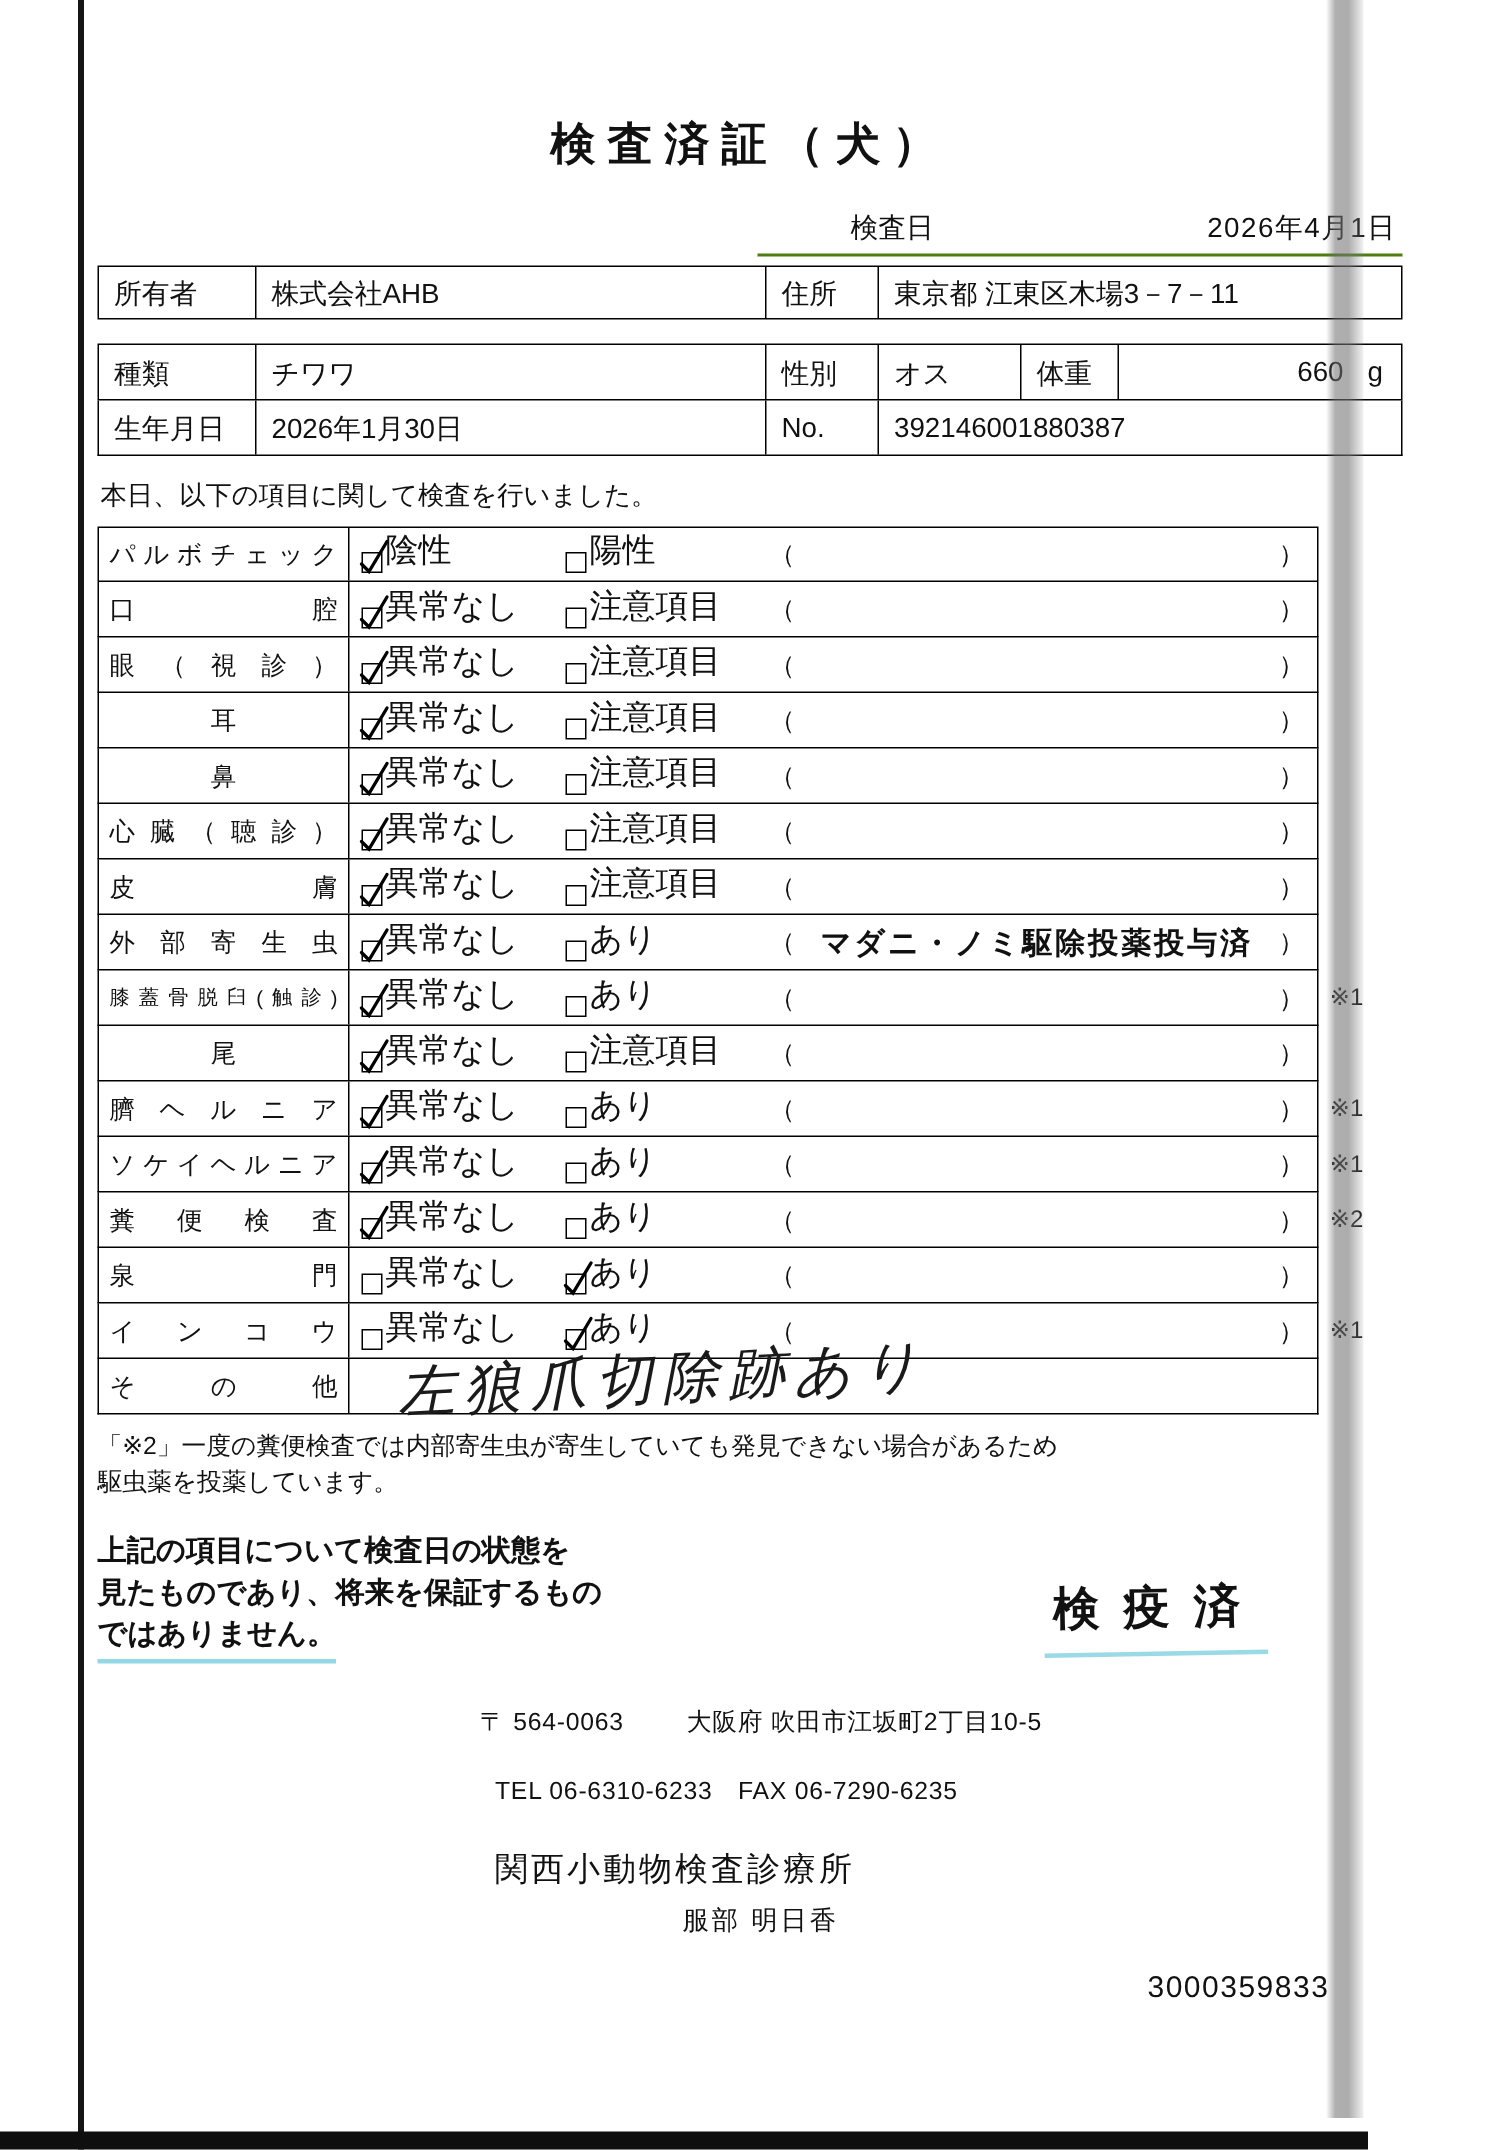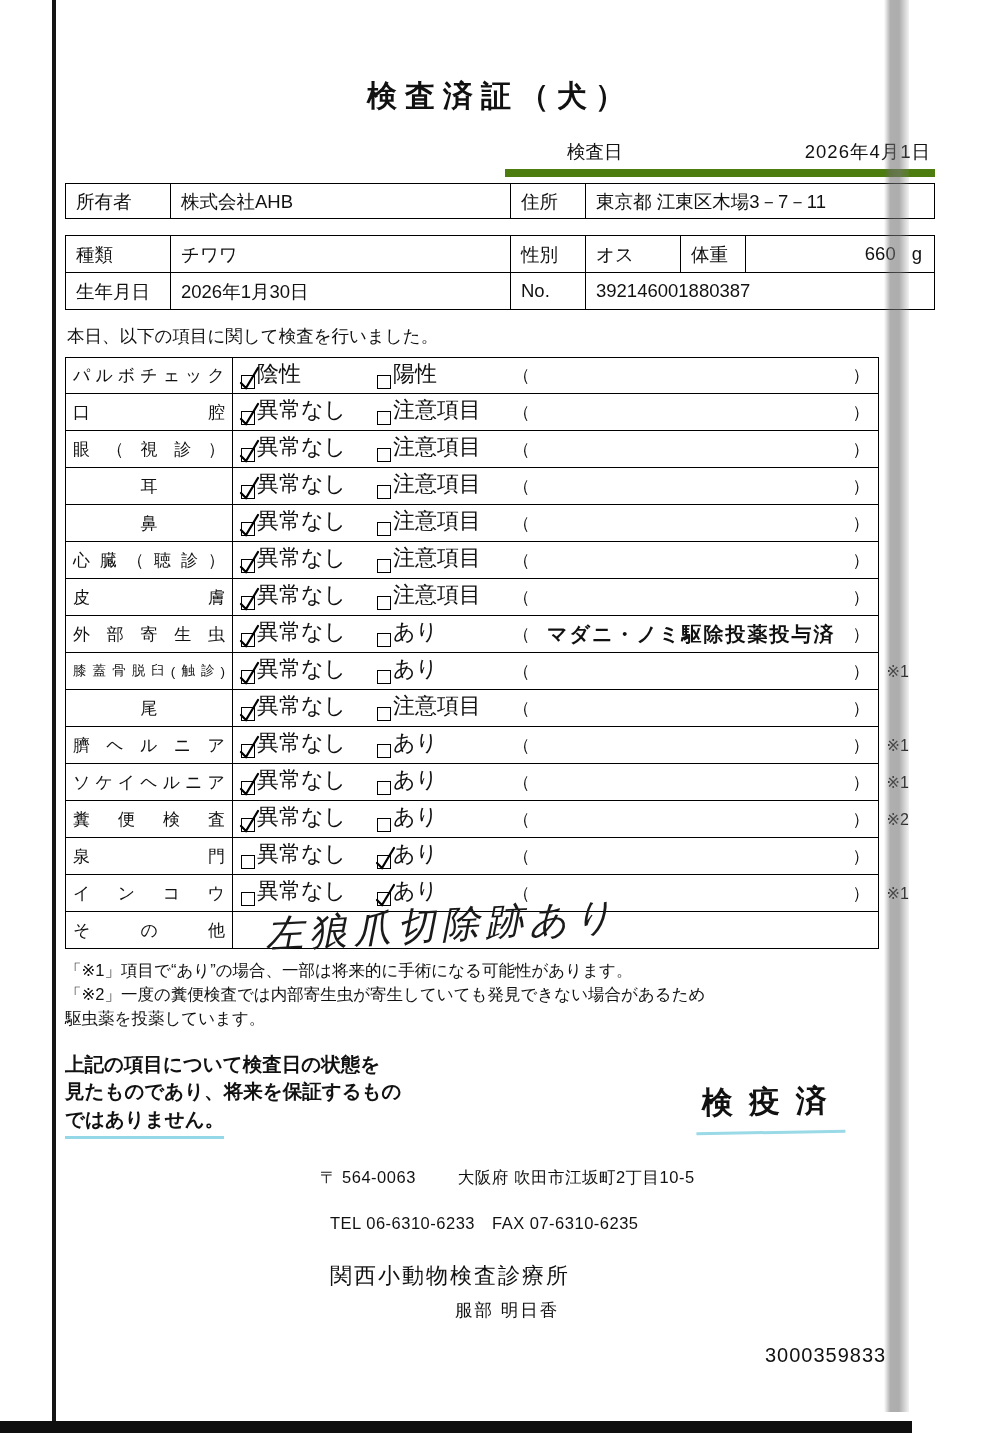--- a/index.html
+++ b/index.html
@@ -8,21 +8,21 @@
     font-family:"Liberation Sans","DejaVu Sans",sans-serif;
     color:#111;position:relative;overflow:hidden;
   }
   .page{position:absolute;inset:0;}
   .doc{position:absolute;left:65px;top:0;width:870px;}
 
   .title{margin:76px 0 0 0;text-align:center;font-size:30px;font-weight:600;letter-spacing:8px;}
 
   .date-row{
     margin-left:440px;width:430px;box-sizing:border-box;margin-top:22px;
-    border-bottom:8px solid #4d7c0f;display:flex;justify-content:space-between;
+    border-bottom:2px solid #4d7c0f;display:flex;justify-content:space-between;
     align-items:flex-end;padding:0 4px 5px 62px;font-size:18.5px;
   }
   .date-value{letter-spacing:1px;}
 
   .t-owner{
     display:grid;grid-template-columns:105px 340px 75px 1fr;
     border:1.6px solid #000;height:34px;margin-top:6px;font-size:18.5px;
   }
   .t-owner .cell,.t-pet .cell{
     border-right:1.6px solid #000;display:flex;align-items:center;
@@ -590,39 +590,38 @@
               <div class="c-body">
                 <span class="hw">左狼爪切除跡あり</span>
               </div>
             </div>
             <div class="c-mark"></div>
           </div>
         </div>
     </div>
 
     <div class="notes">
-      <div>「※1」項目で“あり”の場合、一部は将来的に手術になる可能性があります。</div>
       <div>「※2」一度の糞便検査では内部寄生虫が寄生していても発見できない場合があるため</div>
       <div class="indent">駆虫薬を投薬しています。</div>
     </div>
 
     <div class="bottom-row">
       <div class="disclaimer">
         <div>上記の項目について検査日の状態を</div>
         <div>見たものであり、将来を保証するもの</div>
         <div><span class="cyan-underline">ではありません。</span></div>
       </div>
       <div class="stamp">検疫済</div>
     </div>
 
     <div class="addr-line">
       <span>〒 564-0063</span>
       <span>大阪府 吹田市江坂町2丁目10-5</span>
     </div>
-    <div class="tel-line">TEL 06-6310-6233　FAX 07-6310-6235</div>
+    <div class="tel-line">TEL 06-6310-6233　FAX 06-7290-6235</div>
     <div class="clinic">関西小動物検査診療所</div>
     <div class="vet">服部 明日香</div>
     <div class="serial">3000359833</div>
   </div>
 
   <div class="scan-strip-right"></div>
   <div class="scan-edge-left"></div>
   <div class="scan-edge-bottom"></div>
 </div>
 

